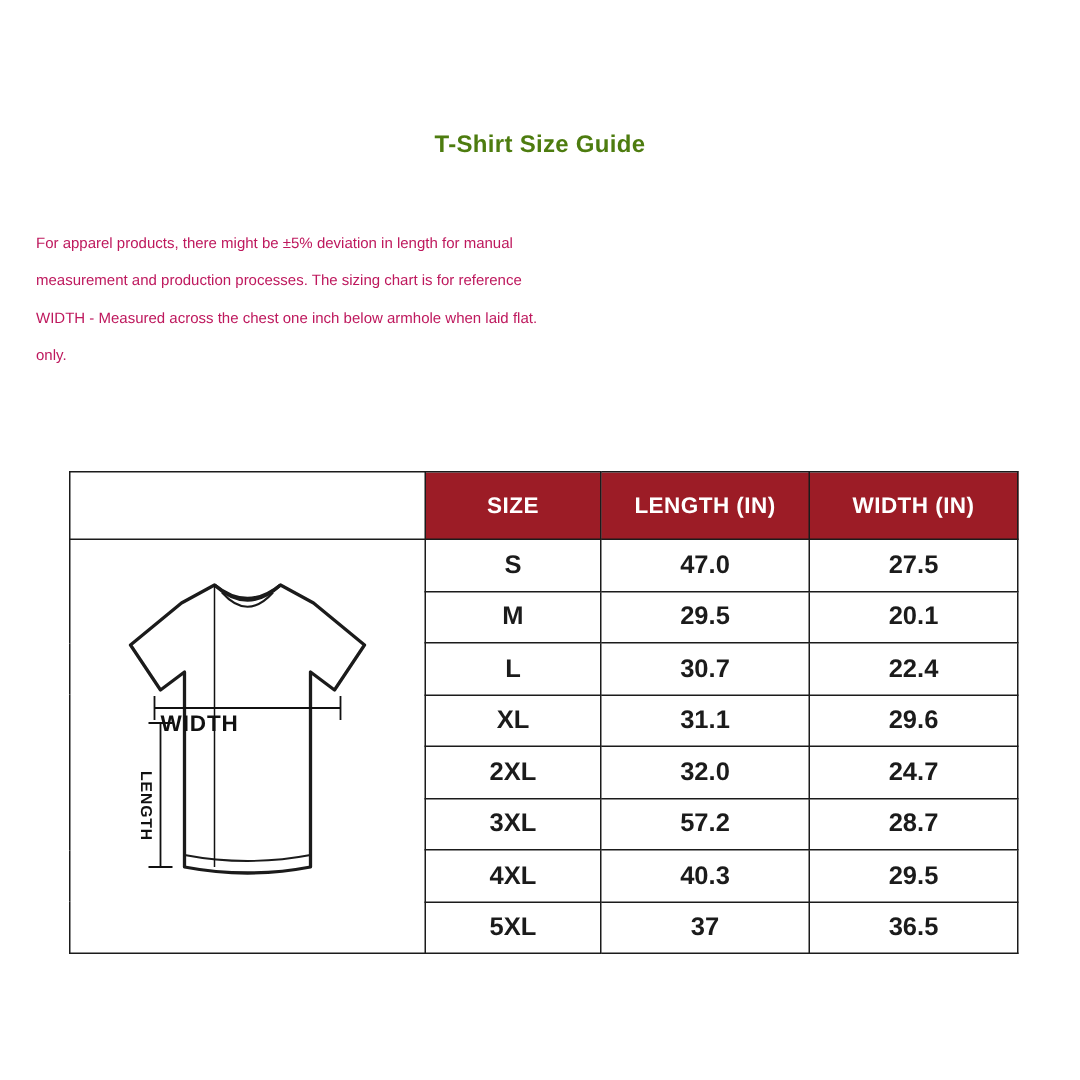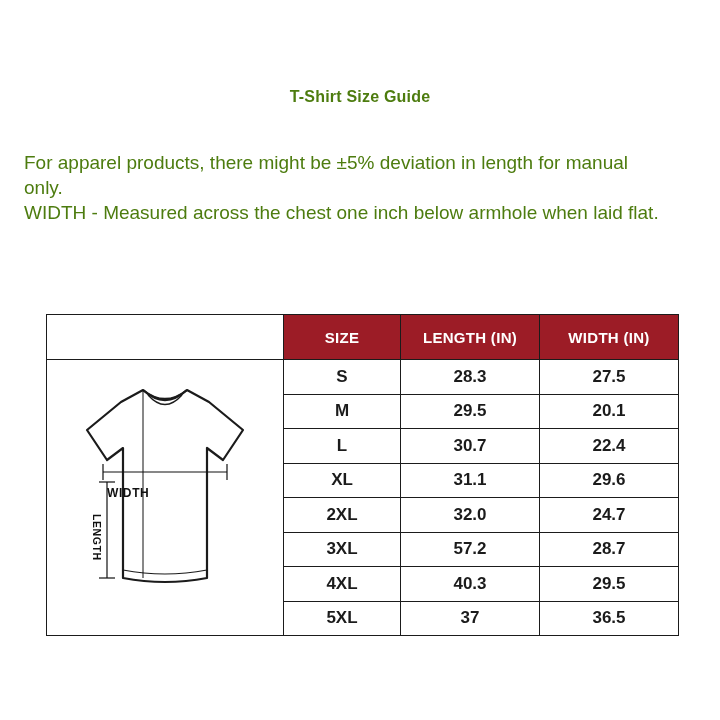--- a/index.html
+++ b/index.html
@@ -29,23 +29,23 @@
     font-size: 16px;
     font-weight: bold;
     letter-spacing: 0.2px;
     color: #4d7c0f;
   }
   .intro {
     position: absolute;
     top: 150px;
     left: 24px;
     width: 676px;
-    font-size: 19px;
+    font-size: 10px;
     line-height: 25px;
-    color: #4d7c0f;
+    color: #be185d;
   }
   .intro p {
     margin: 0;
   }
   .chart-wrap {
     position: absolute;
     top: 314px;
     left: 46px;
     width: 628px;
   }
@@ -95,22 +95,22 @@
     overflow: hidden;
   }
   .tee-svg {
     position: absolute;
     left: 0;
     top: 0;
   }
   .label-width {
     position: absolute;
     left: 60px;
-    top: 122px;
-    font-size: 12px;
+    top: 110px;
+    font-size: 15px;
     font-weight: bold;
     letter-spacing: 0.6px;
     color: #111;
   }
   .label-length {
     position: absolute;
     left: 56px;
     top: 150px;
     font-size: 10.5px;
     font-weight: bold;
@@ -122,22 +122,23 @@
 </style>
 </head>
 <body>
 
 <div class="page">
 
   <div class="title">T-Shirt Size Guide</div>
 
   <div class="intro">
     <p>For apparel products, there might be ±5% deviation in length for manual</p>
+    <p>measurement and production processes. The sizing chart is for reference</p>
+    <p>WIDTH - Measured across the chest one inch below armhole when laid flat.</p>
     <p>only.</p>
-    <p>WIDTH - Measured across the chest one inch below armhole when laid flat.</p>
   </div>
 
   <div class="chart-wrap">
     <table class="size-table">
       <tbody>
           <tr>
         <th class="hdr brand img-cell">T-SHIRT</th>
         <th class="hdr col-size">SIZE</th>
         <th class="hdr col-len">LENGTH (IN)</th>
         <th class="hdr col-wid">WIDTH (IN)</th>
@@ -166,21 +167,21 @@
               <line x1="52" y1="118" x2="68" y2="118" stroke="#111" stroke-width="1.2"></line>
               <line x1="52" y1="214" x2="68" y2="214" stroke="#111" stroke-width="1.2"></line>
 
               <line x1="96" y1="26" x2="96" y2="214" stroke="#111" stroke-width="1"></line>
             </svg>
             <div class="label-width">WIDTH</div>
             <div class="label-length">LENGTH</div>
           </div>
         </td>
         <td class="data-cell">S</td>
-        <td class="data-cell">28.3</td>
+        <td class="data-cell">47.0</td>
         <td class="data-cell">27.5</td>
       </tr>
 
       <tr>
         <td class="data-cell">M</td>
         <td class="data-cell">29.5</td>
         <td class="data-cell">20.1</td>
       </tr>
       <tr>
         <td class="data-cell">L</td>

